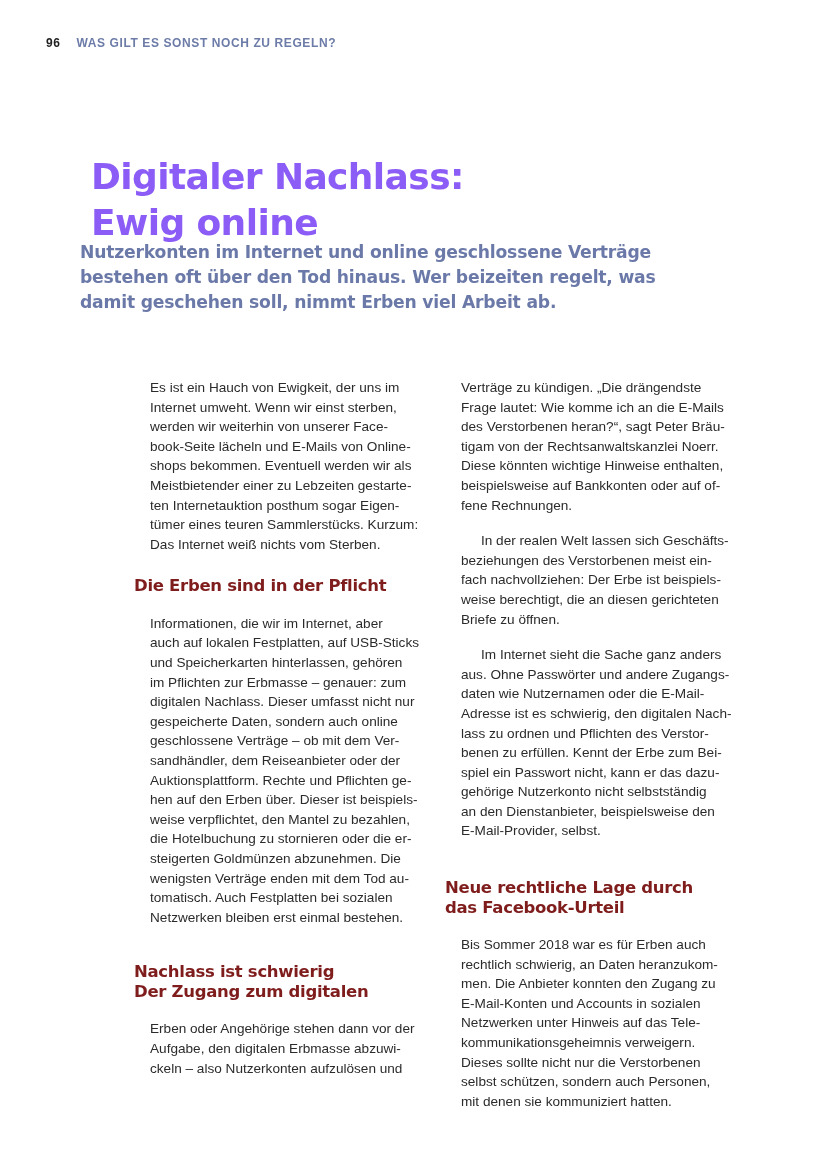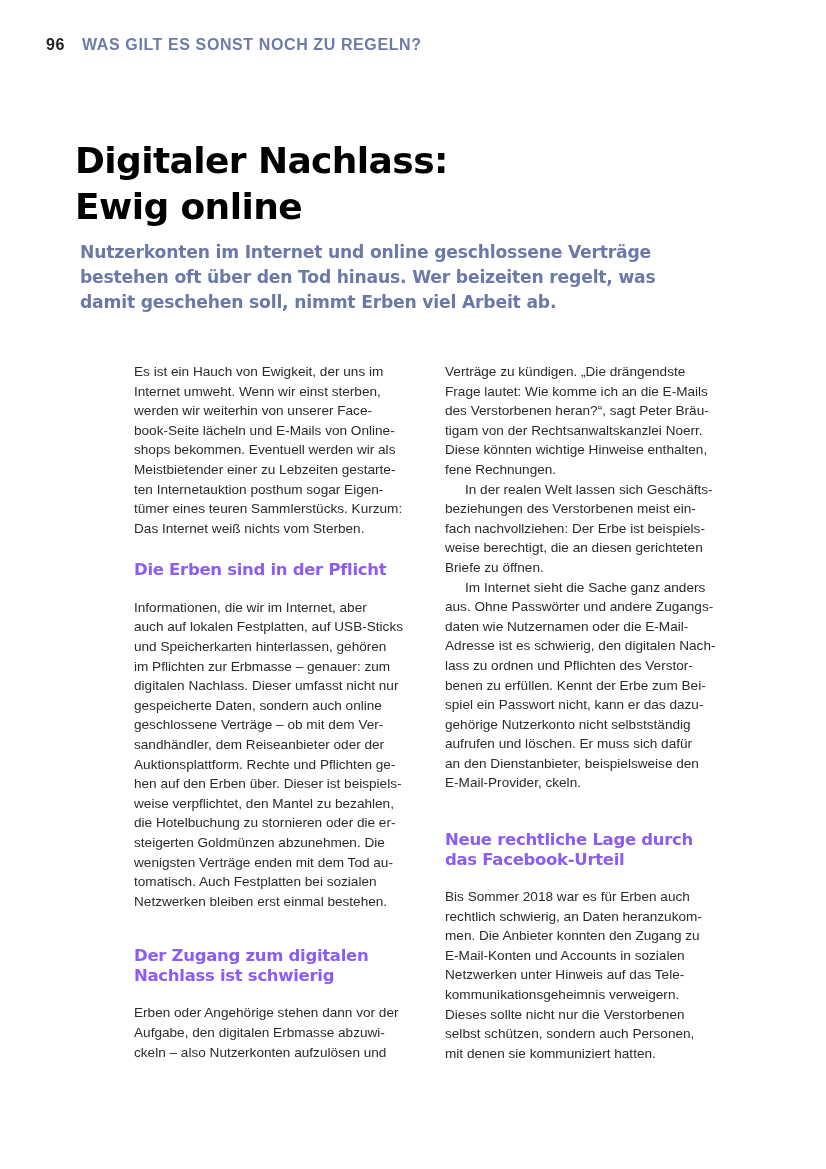--- a/index.html
+++ b/index.html
@@ -12,42 +12,42 @@
       height: 1169px;
       position: relative;
       overflow: hidden;
       font-family: "Liberation Sans", sans-serif;
       color: #2a2a2a;
     }
     .running-head {
       position: absolute;
       top: 36px;
       left: 46px;
-      font-size: 16px;
+      font-size: 12px;
       font-weight: bold;
       letter-spacing: 0.6px;
       white-space: nowrap;
     }
     .running-head .page-num {
       color: #222;
       margin-right: 12px;
     }
     .running-head .section {
       color: #6c7ba8;
     }
     .title {
       position: absolute;
       top: 138px;
       left: 75px;
-      margin: 0;
+      margin: 16px;
       font-family: "DejaVu Sans", sans-serif;
       font-weight: bold;
       font-size: 36px;
       line-height: 46px;
-      color: #000000;
+      color: #8b5cf6;
       letter-spacing: -0.6px;
     }
     .title .line { display: block; white-space: nowrap; }
     .lead {
       position: absolute;
       top: 240px;
       left: 80px;
       margin: 0;
       font-family: "DejaVu Sans", sans-serif;
       font-weight: bold;
@@ -57,34 +57,34 @@
       letter-spacing: -0.2px;
     }
     .lead .line { display: block; white-space: nowrap; }
     .col {
       position: absolute;
       width: 300px;
     }
     .col-left { left: 134px; top: 362px; }
     .col-right { left: 445px; top: 362px; }
     .p {
-      margin: 0;
+      margin: 16px;
       font-size: 13.6px;
       line-height: 19.6px;
       color: #2b2b2b;
     }
     .p .line { display: block; white-space: nowrap; }
     .p .indent { padding-left: 20px; }
     .h2 {
       margin: 0;
       font-family: "DejaVu Sans", sans-serif;
       font-weight: bold;
       font-size: 16.5px;
       line-height: 19.5px;
-      color: #8b5cf6;
+      color: #7f1d1d;
       letter-spacing: -0.3px;
     }
     .h2 .line { display: block; white-space: nowrap; }
   </style>
 </head>
 <body>
 
 <div class="running-head">
   <span class="page-num">96</span>
   <span class="section">WAS GILT ES SONST NOCH ZU REGELN?</span>
@@ -131,59 +131,59 @@
     <span class="line">hen auf den Erben über. Dieser ist beispiels-</span>
     <span class="line">weise verpflichtet, den Mantel zu bezahlen,</span>
     <span class="line">die Hotelbuchung zu stornieren oder die er-</span>
     <span class="line">steigerten Goldmünzen abzunehmen. Die</span>
     <span class="line">wenigsten Verträge enden mit dem Tod au-</span>
     <span class="line">tomatisch. Auch Festplatten bei sozialen</span>
     <span class="line">Netzwerken bleiben erst einmal bestehen.</span>
   </p>
 
   <h2 class="h2" style="margin-top:35px;">
+    <span class="line">Nachlass ist schwierig</span>
     <span class="line">Der Zugang zum digitalen</span>
-    <span class="line">Nachlass ist schwierig</span>
   </h2>
 
   <p class="p" style="margin-top:18px;">
     <span class="line">Erben oder Angehörige stehen dann vor der</span>
     <span class="line">Aufgabe, den digitalen Erbmasse abzuwi-</span>
     <span class="line">ckeln – also Nutzerkonten aufzulösen und</span>
   </p>
 </div>
 
 <div class="col col-right">
   <p class="p">
     <span class="line">Verträge zu kündigen. „Die drängendste</span>
     <span class="line">Frage lautet: Wie komme ich an die E-Mails</span>
     <span class="line">des Verstorbenen heran?“, sagt Peter Bräu-</span>
     <span class="line">tigam von der Rechtsanwaltskanzlei Noerr.</span>
     <span class="line">Diese könnten wichtige Hinweise enthalten,</span>
+    <span class="line">beispielsweise auf Bankkonten oder auf of-</span>
     <span class="line">fene Rechnungen.</span>
   </p>
   <p class="p">
     <span class="line indent">In der realen Welt lassen sich Geschäfts-</span>
     <span class="line">beziehungen des Verstorbenen meist ein-</span>
     <span class="line">fach nachvollziehen: Der Erbe ist beispiels-</span>
     <span class="line">weise berechtigt, die an diesen gerichteten</span>
     <span class="line">Briefe zu öffnen.</span>
   </p>
   <p class="p">
     <span class="line indent">Im Internet sieht die Sache ganz anders</span>
     <span class="line">aus. Ohne Passwörter und andere Zugangs-</span>
     <span class="line">daten wie Nutzernamen oder die E-Mail-</span>
     <span class="line">Adresse ist es schwierig, den digitalen Nach-</span>
     <span class="line">lass zu ordnen und Pflichten des Verstor-</span>
     <span class="line">benen zu erfüllen. Kennt der Erbe zum Bei-</span>
     <span class="line">spiel ein Passwort nicht, kann er das dazu-</span>
     <span class="line">gehörige Nutzerkonto nicht selbstständig</span>
-    <span class="line">aufrufen und löschen. Er muss sich dafür</span>
     <span class="line">an den Dienstanbieter, beispielsweise den</span>
-    <span class="line">E-Mail-Provider, ckeln.</span>
+    <span class="line">E-Mail-Provider, selbst.</span>
   </p>
 
   <h2 class="h2" style="margin-top:37px;">
     <span class="line">Neue rechtliche Lage durch</span>
     <span class="line">das Facebook-Urteil</span>
   </h2>
 
   <p class="p" style="margin-top:18px;">
     <span class="line">Bis Sommer 2018 war es für Erben auch</span>
     <span class="line">rechtlich schwierig, an Daten heranzukom-</span>

